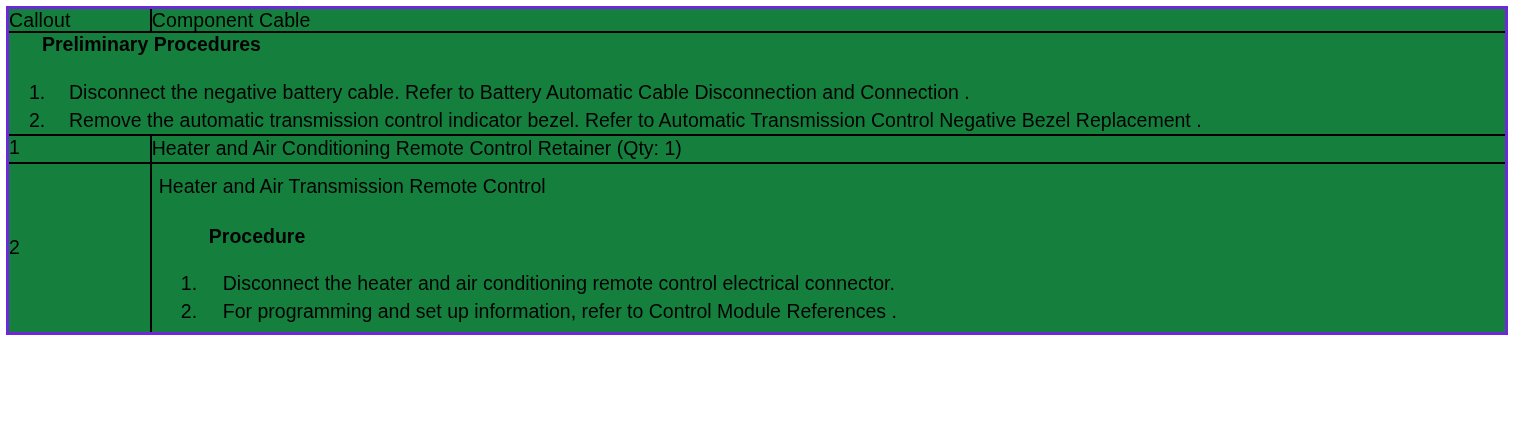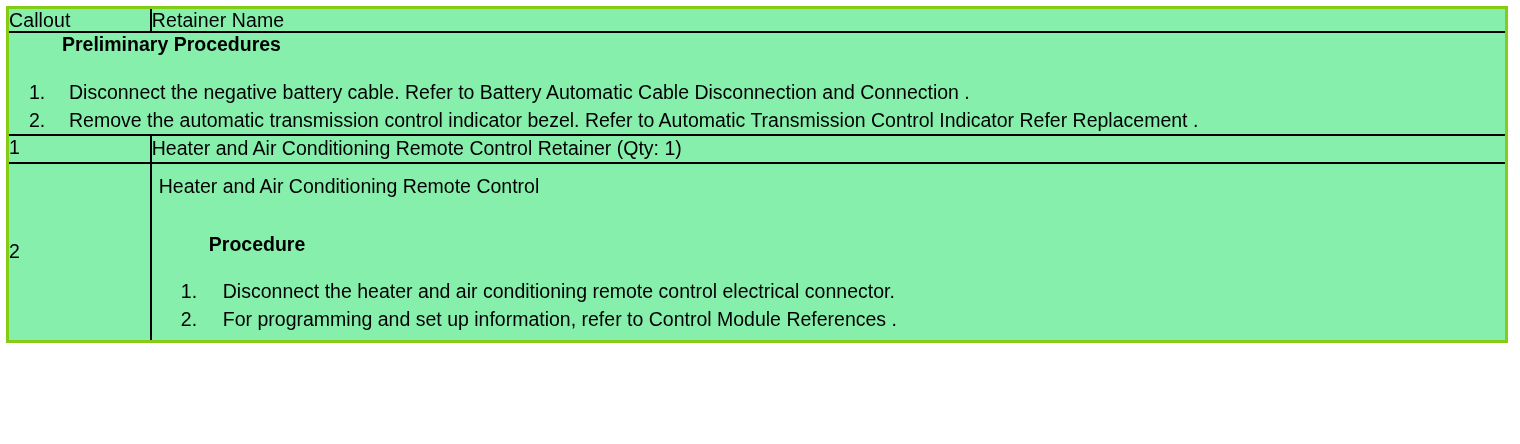--- a/index.html
+++ b/index.html
@@ -20,22 +20,22 @@
     width: 1520px;
     height: 444px;
     box-sizing: border-box;
     padding: 6px 6px 7px 6px;
   }
 
   table.comp-table {
     width: 1502px;
     border-collapse: collapse;
     table-layout: fixed;
-    border: 3px solid #84cc16;
-    background: #86efac;
+    border: 3px solid #6d28d9;
+    background: #15803d;
   }
 
   table.comp-table td,
   table.comp-table th {
     border: 2px solid #000;
     padding: 0;
     vertical-align: top;
     font-weight: normal;
     text-align: left;
   }
@@ -54,21 +54,21 @@
   }
 
   
   .prelim-cell {
     padding: 12px 8px 10px 8px;
   }
   .prelim-title {
     font-weight: bold;
     font-size: 19.5px;
     line-height: 1.2;
-    margin: 0 0 4px 53px;
+    margin: 0 0 4px 33px;
   }
   .prelim-gap { height: 18px; }
 
   ol.proc-list {
     margin: 0;
     padding: 0;
     list-style: none;
   }
   ol.proc-list > li {
     position: relative;
@@ -104,21 +104,21 @@
   }
 
   .name-cell.row2 {
     padding: 10px 8px 6px 7px;
   }
 
   .sub-title {
     font-weight: bold;
     font-size: 19.5px;
     line-height: 1.2;
-    margin: 8px 0 0 50px;
+    margin: 0 0 0 50px;
   }
   .sub-gap-top { height: 26px; }
   .sub-gap-bottom { height: 22px; }
 
   ol.sub-list {
     margin: 0;
     padding: 0;
     list-style: none;
   }
   ol.sub-list > li {
@@ -141,51 +141,51 @@
 
 <div class="sheet">
   <table class="comp-table">
     <colgroup>
       <col class="c-callout">
       <col class="c-name">
     </colgroup>
     <thead>
       <tr>
         <th class="hdr-cell">Callout</th>
-        <th class="hdr-cell">Retainer Name</th>
+        <th class="hdr-cell">Component Cable</th>
       </tr>
     </thead>
     <tbody>
 
       <tr>
         <td class="prelim-cell" colspan="2">
           <div class="prelim-title">Preliminary Procedures</div>
           <div class="prelim-gap"></div>
           <ol class="proc-list">
             <li>
               <span class="num">1.</span>
               <span>Disconnect the negative battery cable. Refer to Battery Automatic Cable Disconnection and Connection .</span>
             </li>
             <li>
               <span class="num">2.</span>
-              <span>Remove the automatic transmission control indicator bezel. Refer to Automatic Transmission Control Indicator Refer Replacement .</span>
+              <span>Remove the automatic transmission control indicator bezel. Refer to Automatic Transmission Control Negative Bezel Replacement .</span>
             </li>
           </ol>
         </td>
       </tr>
 
       <tr>
         <td class="callout-cell">1</td>
         <td class="name-cell">Heater and Air Conditioning Remote Control Retainer (Qty: 1)</td>
       </tr>
 
       <tr>
         <td class="callout-cell tall">2</td>
         <td class="name-cell row2">
-          <div>Heater and Air Conditioning Remote Control</div>
+          <div>Heater and Air Transmission Remote Control</div>
           <div class="sub-gap-top"></div>
           <div class="sub-title">Procedure</div>
           <div class="sub-gap-bottom"></div>
           <ol class="sub-list">
             <li>
               <span class="num">1.</span>
               <span>Disconnect the heater and air conditioning remote control electrical connector.</span>
             </li>
             <li>
               <span class="num">2.</span>

